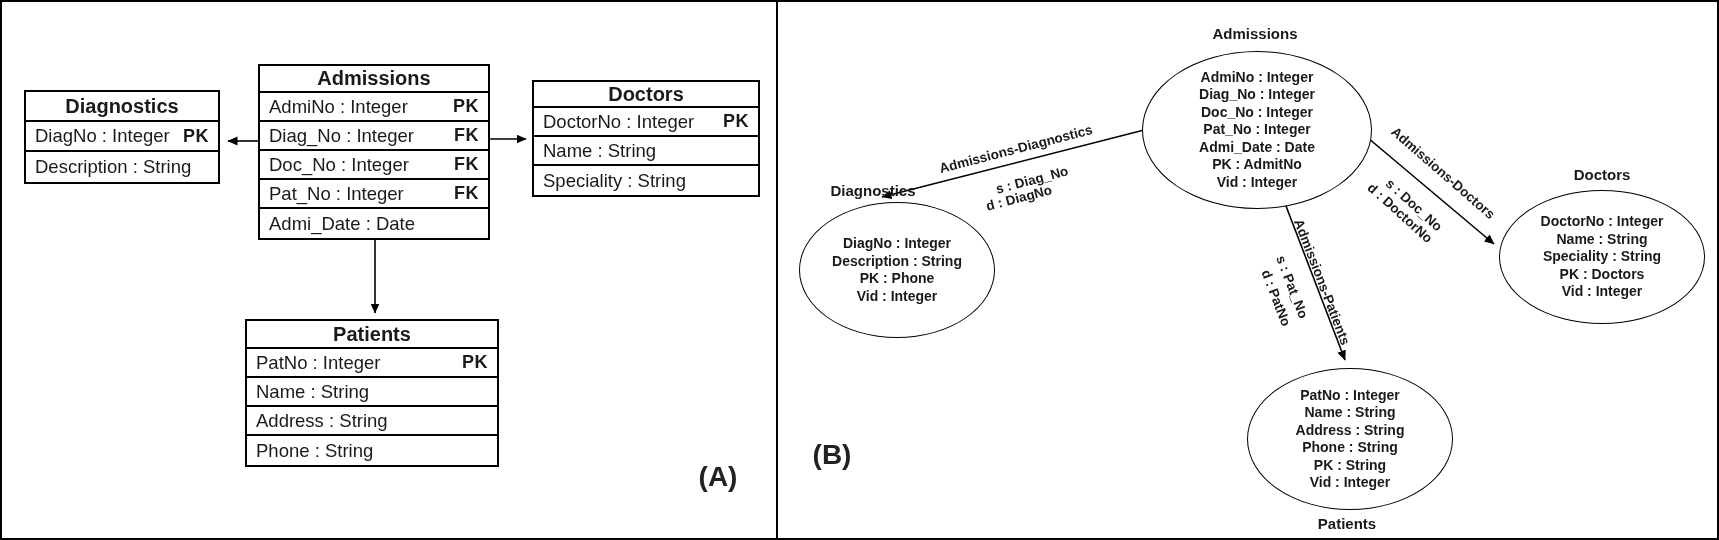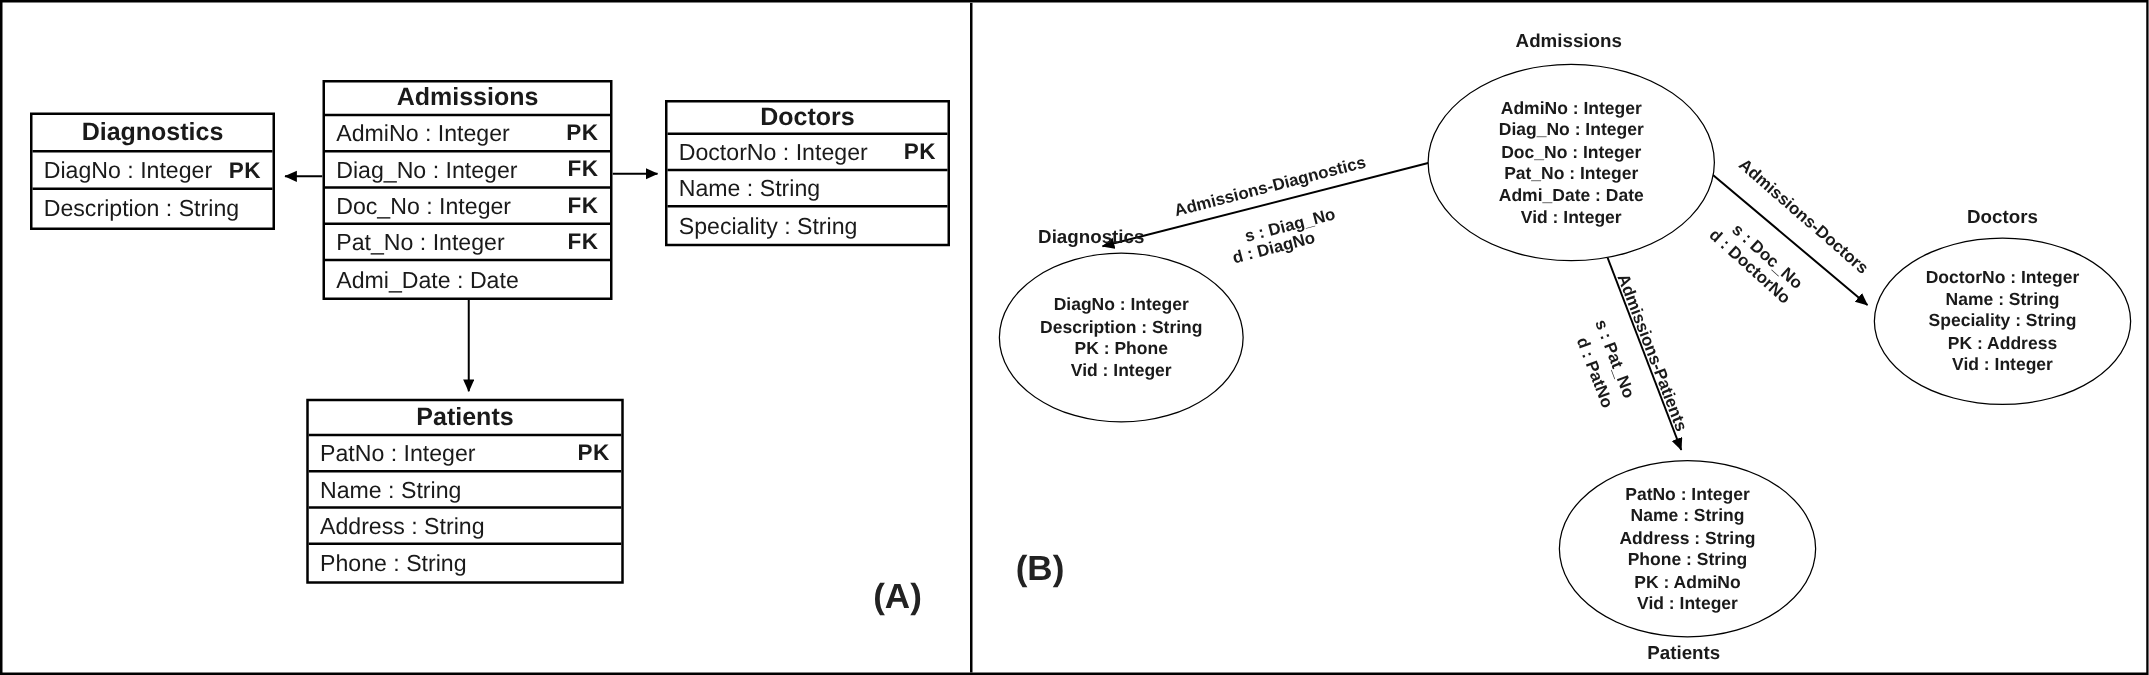--- a/index.html
+++ b/index.html
@@ -178,47 +178,48 @@
 
   <div class="panel-label" id="label-a">(A)</div>
 
   <div class="node-title" id="nt-admissions">Admissions</div>
   <div class="ellipse" id="ell-admissions">
       <div class="eline">AdmiNo : Integer</div>
       <div class="eline">Diag_No : Integer</div>
       <div class="eline">Doc_No : Integer</div>
       <div class="eline">Pat_No : Integer</div>
       <div class="eline">Admi_Date : Date</div>
+      <div class="eline">PK : AdmitNo</div>
       <div class="eline">Vid : Integer</div>
     </div>
 
   <div class="node-title" id="nt-diagnostics">Diagnostics</div>
   <div class="ellipse" id="ell-diagnostics">
       <div class="eline">DiagNo : Integer</div>
       <div class="eline">Description : String</div>
       <div class="eline">PK : Phone</div>
       <div class="eline">Vid : Integer</div>
     </div>
 
   <div class="node-title" id="nt-doctors">Doctors</div>
   <div class="ellipse" id="ell-doctors">
       <div class="eline">DoctorNo : Integer</div>
       <div class="eline">Name : String</div>
       <div class="eline">Speciality : String</div>
-      <div class="eline">PK : Address</div>
+      <div class="eline">PK : Doctors</div>
       <div class="eline">Vid : Integer</div>
     </div>
 
   <div class="node-title" id="nt-patients">Patients</div>
   <div class="ellipse" id="ell-patients">
       <div class="eline">PatNo : Integer</div>
       <div class="eline">Name : String</div>
       <div class="eline">Address : String</div>
       <div class="eline">Phone : String</div>
-      <div class="eline">PK : AdmiNo</div>
+      <div class="eline">PK : String</div>
       <div class="eline">Vid : Integer</div>
     </div>
 
   <div class="edge-label" id="el-ad-title">Admissions-Diagnostics</div>
   <div class="edge-label" id="el-ad-s">s : Diag_No</div>
   <div class="edge-label" id="el-ad-d">d : DiagNo</div>
 
   <div class="edge-label" id="el-adoc-title">Admissions-Doctors</div>
   <div class="edge-label" id="el-adoc-s">s : Doc_No</div>
   <div class="edge-label" id="el-adoc-d">d : DoctorNo</div>

